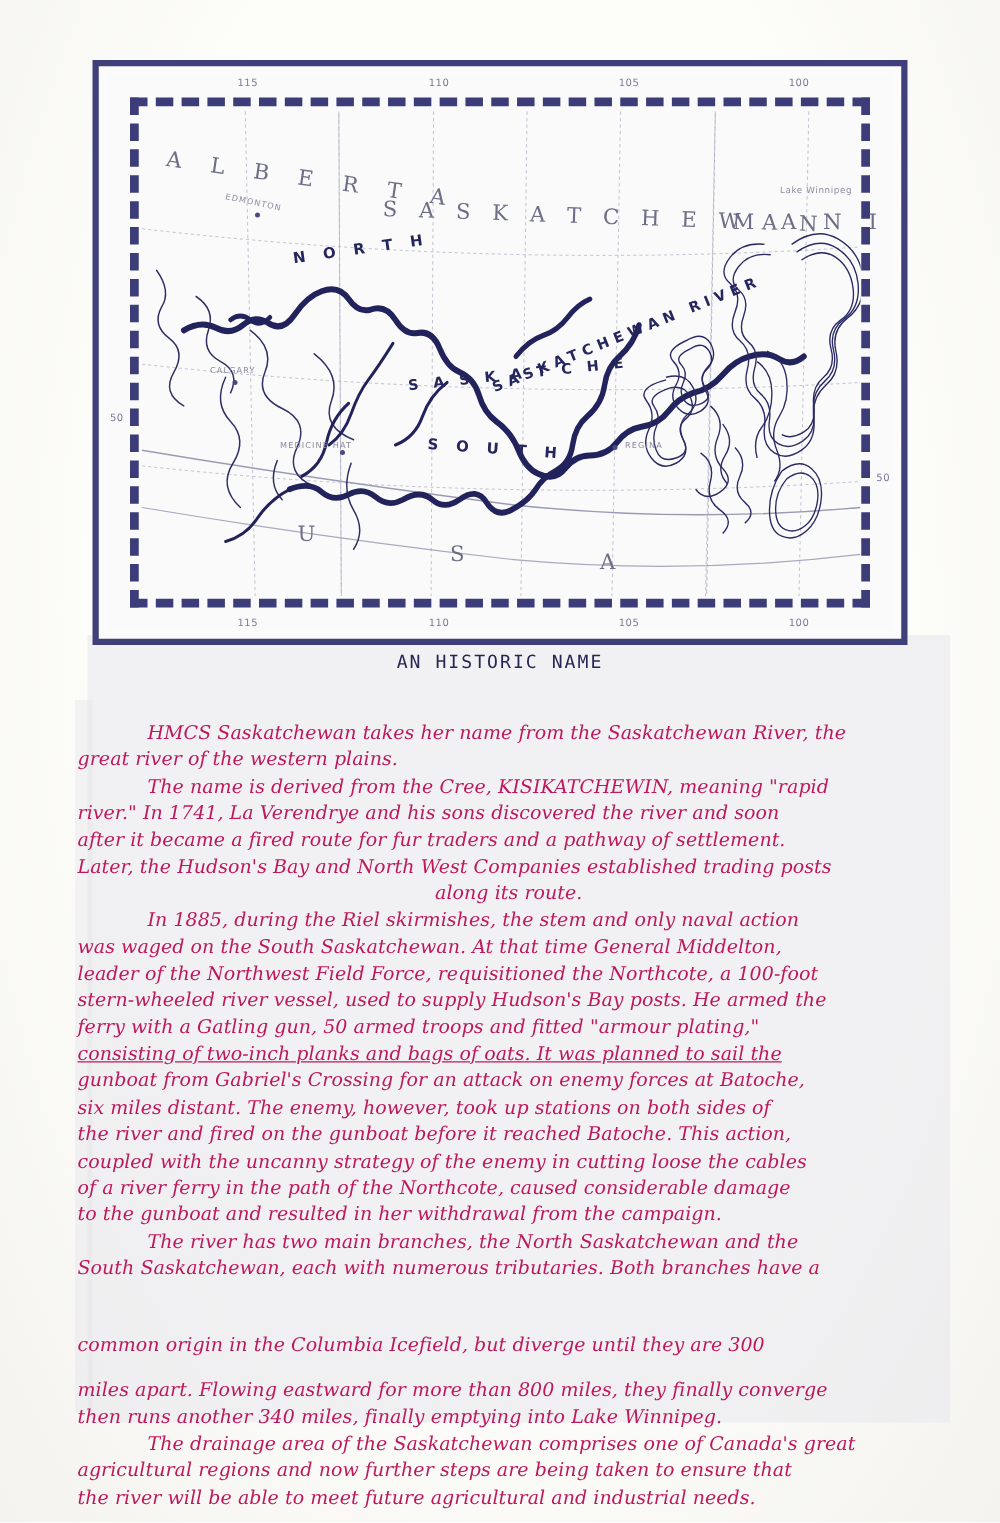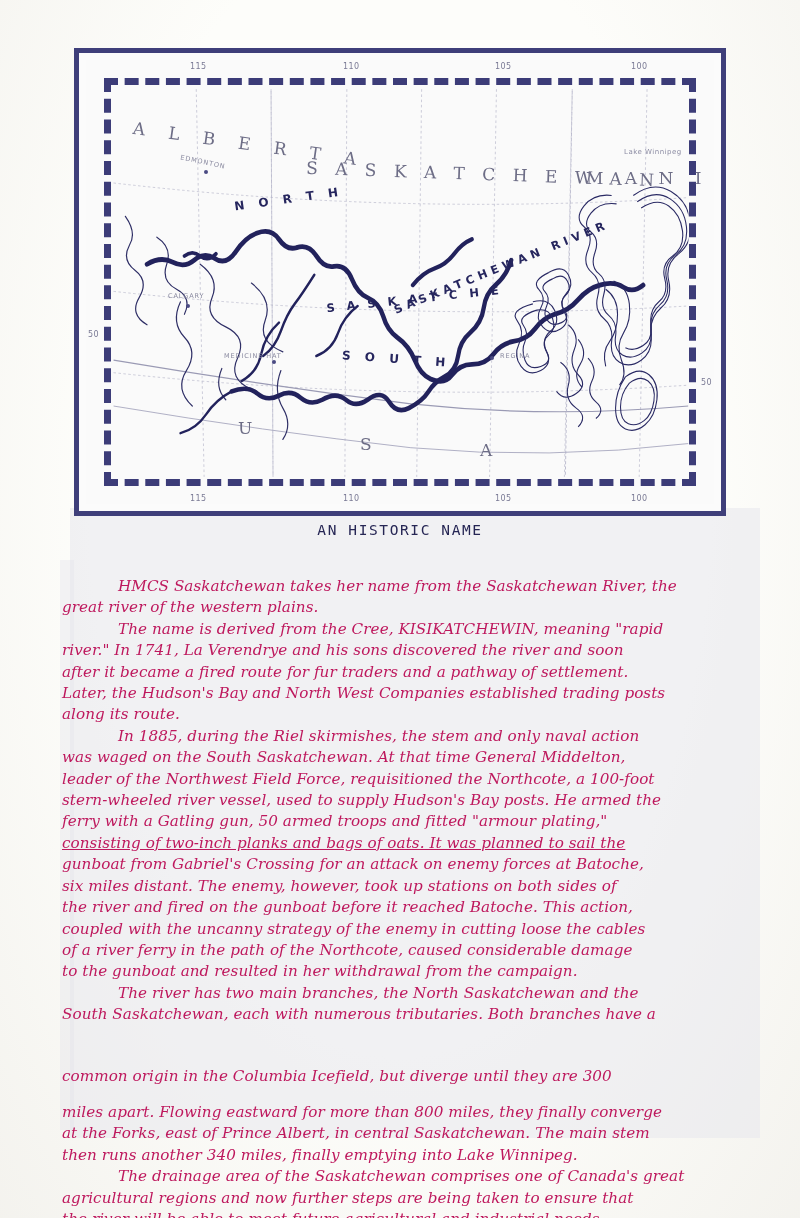--- a/index.html
+++ b/index.html
@@ -324,42 +324,41 @@
 <div id="body-text">
   <p style="text-indent: 0px;">
     <span class="ln" style="text-indent: 56px;">HMCS Saskatchewan takes her name from the Saskatchewan River, the</span>
     <span class="ln" style="text-indent: 0px;">great river of the western plains.</span>
   </p>
   <p style="text-indent: 0px;">
     <span class="ln" style="text-indent: 56px;">The name is derived from the Cree, KISIKATCHEWIN, meaning "rapid</span>
     <span class="ln" style="text-indent: 0px;">river." In 1741, La Verendrye and his sons discovered the river and soon</span>
     <span class="ln" style="text-indent: 0px;">after it became a fired route for fur traders and a pathway of settlement.</span>
     <span class="ln" style="text-indent: 0px;">Later, the Hudson's Bay and North West Companies established trading posts</span>
-    <span class="ln" style="text-indent: 0px;">along its route.</span>
+    <span class="ln" style="text-indent: 0px; text-align: center;">along its route.</span>
   </p>
   <p style="text-indent: 0px;">
     <span class="ln" style="text-indent: 56px;">In 1885, during the Riel skirmishes, the stem and only naval action</span>
     <span class="ln" style="text-indent: 0px;">was waged on the South Saskatchewan.  At that time General Middelton,</span>
     <span class="ln" style="text-indent: 0px;">leader of the Northwest Field Force, requisitioned the Northcote, a 100-foot</span>
     <span class="ln" style="text-indent: 0px;">stern-wheeled river vessel, used to supply Hudson's Bay posts.  He armed the</span>
     <span class="ln" style="text-indent: 0px;">ferry with a Gatling gun, 50 armed troops and fitted "armour plating,"</span>
     <span class="ln" style="text-indent: 0px; text-decoration: underline;">consisting of two-inch planks and bags of oats.  It was planned to sail the</span>
     <span class="ln" style="text-indent: 0px;">gunboat from Gabriel's Crossing for an attack on enemy forces at Batoche,</span>
     <span class="ln" style="text-indent: 0px;">six miles distant.  The enemy, however, took up stations on both sides of</span>
     <span class="ln" style="text-indent: 0px;">the river and fired on the gunboat before it reached Batoche.  This action,</span>
     <span class="ln" style="text-indent: 0px;">coupled with the uncanny strategy of the enemy in cutting loose the cables</span>
     <span class="ln" style="text-indent: 0px;">of a river ferry in the path of the Northcote, caused considerable damage</span>
     <span class="ln" style="text-indent: 0px;">to the gunboat and resulted in her withdrawal from the campaign.</span>
   </p>
   <p style="text-indent: 0px;">
     <span class="ln" style="text-indent: 56px;">The river has two main branches, the North Saskatchewan and the</span>
     <span class="ln" style="text-indent: 0px;">South Saskatchewan, each with numerous tributaries.  Both branches have a</span>
     <span class="ln" style="text-indent: 0px; margin-top: 40px;">common origin in the Columbia Icefield, but diverge until they are 300</span>
     <span class="ln" style="text-indent: 0px; margin-top: 15px;">miles apart.  Flowing eastward for more than 800 miles, they finally converge</span>
-    <span class="ln" style="text-indent: 0px;">at the Forks, east of Prince Albert, in central Saskatchewan.  The main stem</span>
     <span class="ln" style="text-indent: 0px;">then runs another 340 miles, finally emptying into Lake Winnipeg.</span>
   </p>
   <p style="text-indent: 0px;">
     <span class="ln" style="text-indent: 56px;">The drainage area of the Saskatchewan comprises one of Canada's great</span>
     <span class="ln" style="text-indent: 0px;">agricultural regions and now further steps are being taken to ensure that</span>
     <span class="ln" style="text-indent: 0px;">the river will be able to meet future agricultural and industrial needs.</span>
   </p>
 </div>
 
 </body></html>

